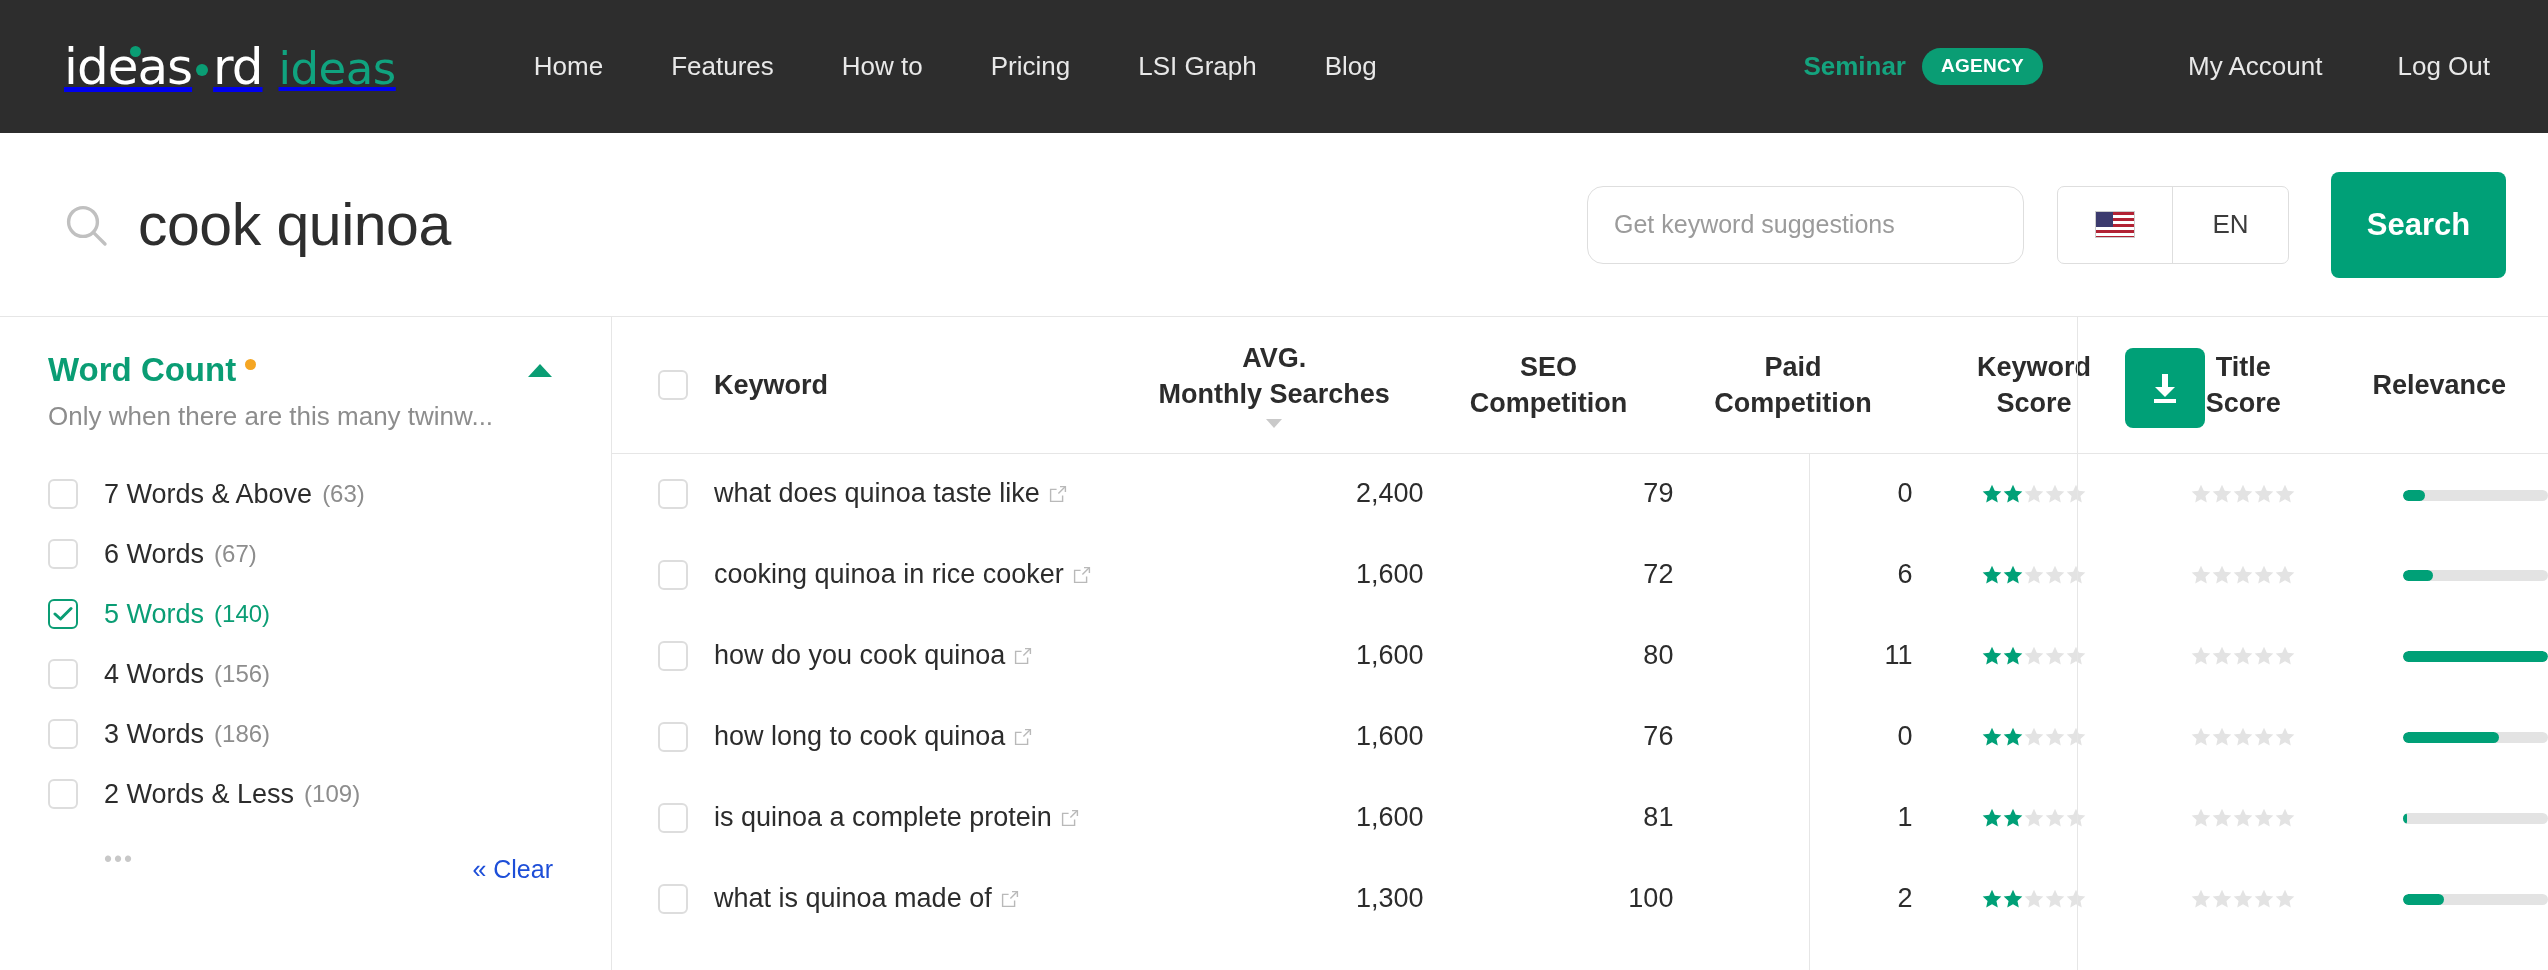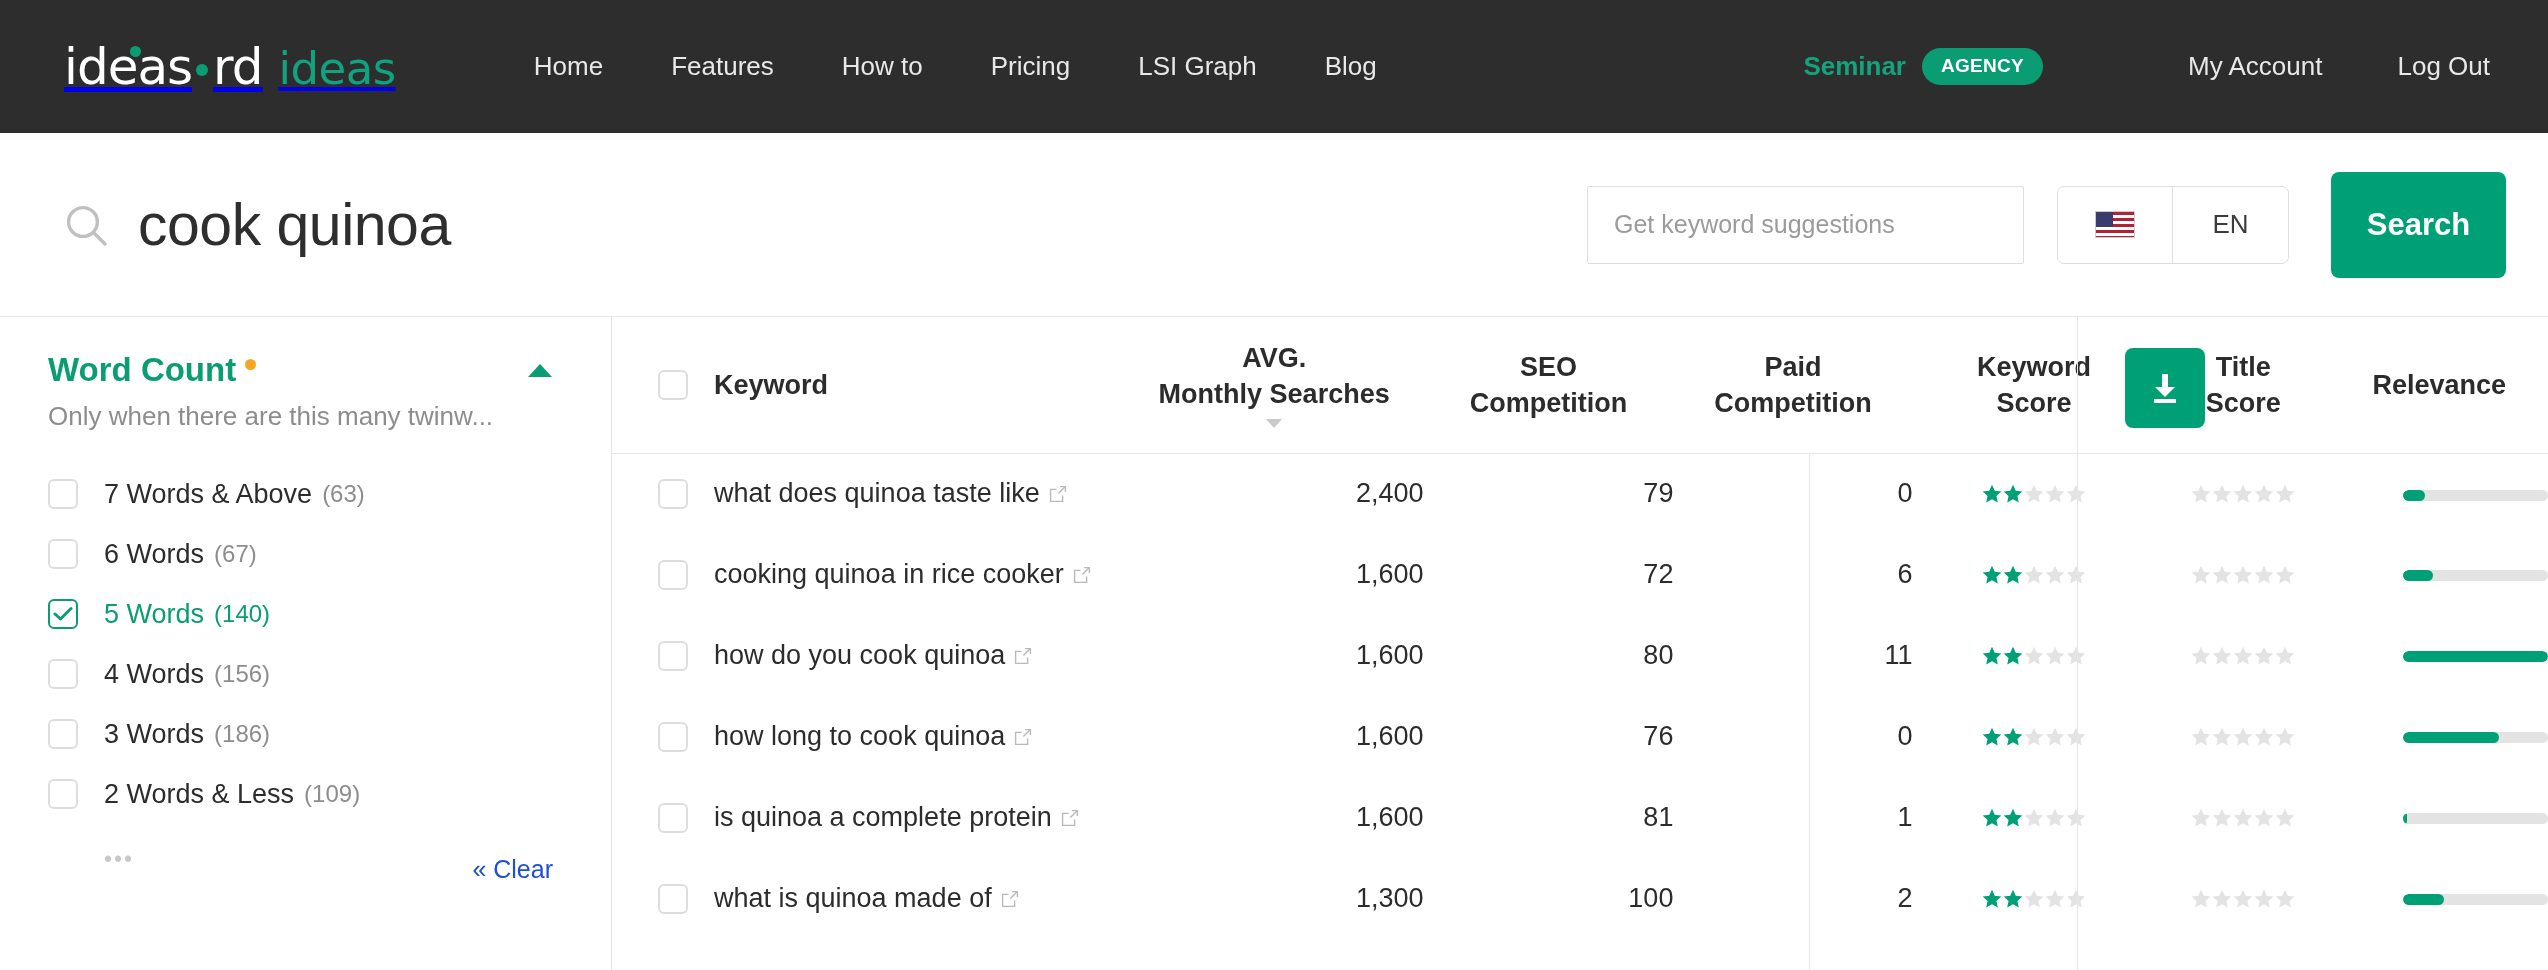--- a/index.html
+++ b/index.html
@@ -69,21 +69,21 @@
   #search-input {
     border:none; outline:none; background:transparent;
     font-family:"Liberation Sans", sans-serif;
     font-size:59px; color:#2e2e2e; font-weight:400;
     letter-spacing:-0.5px;
     width:1000px;
   }
   #suggest-box {
     margin-left:auto;
     width:437px;height:78px;
-    border:1px solid #dedede; border-radius:2px;
+    border:1px solid #dedede; border-radius:16px;
     display:flex;align-items:center;padding:12px 26px;
     font-size:25px;color:#9b9b9b;
   }
   #lang-group {
     display:flex; margin-left:33px;
     border:1px solid #dedede;border-radius:7px;height:78px;overflow:hidden;
   }
   #flag-cell { width:115px;display:flex;align-items:center;justify-content:center;border-right:1px solid #dedede;}
   #lang-cell { width:115px;display:flex;align-items:center;justify-content:center;font-size:26px;color:#3c3c3c;}
   .flag { width:40px;height:27px;border:1px solid #ccc;position:relative;overflow:hidden;background:#fff;}

